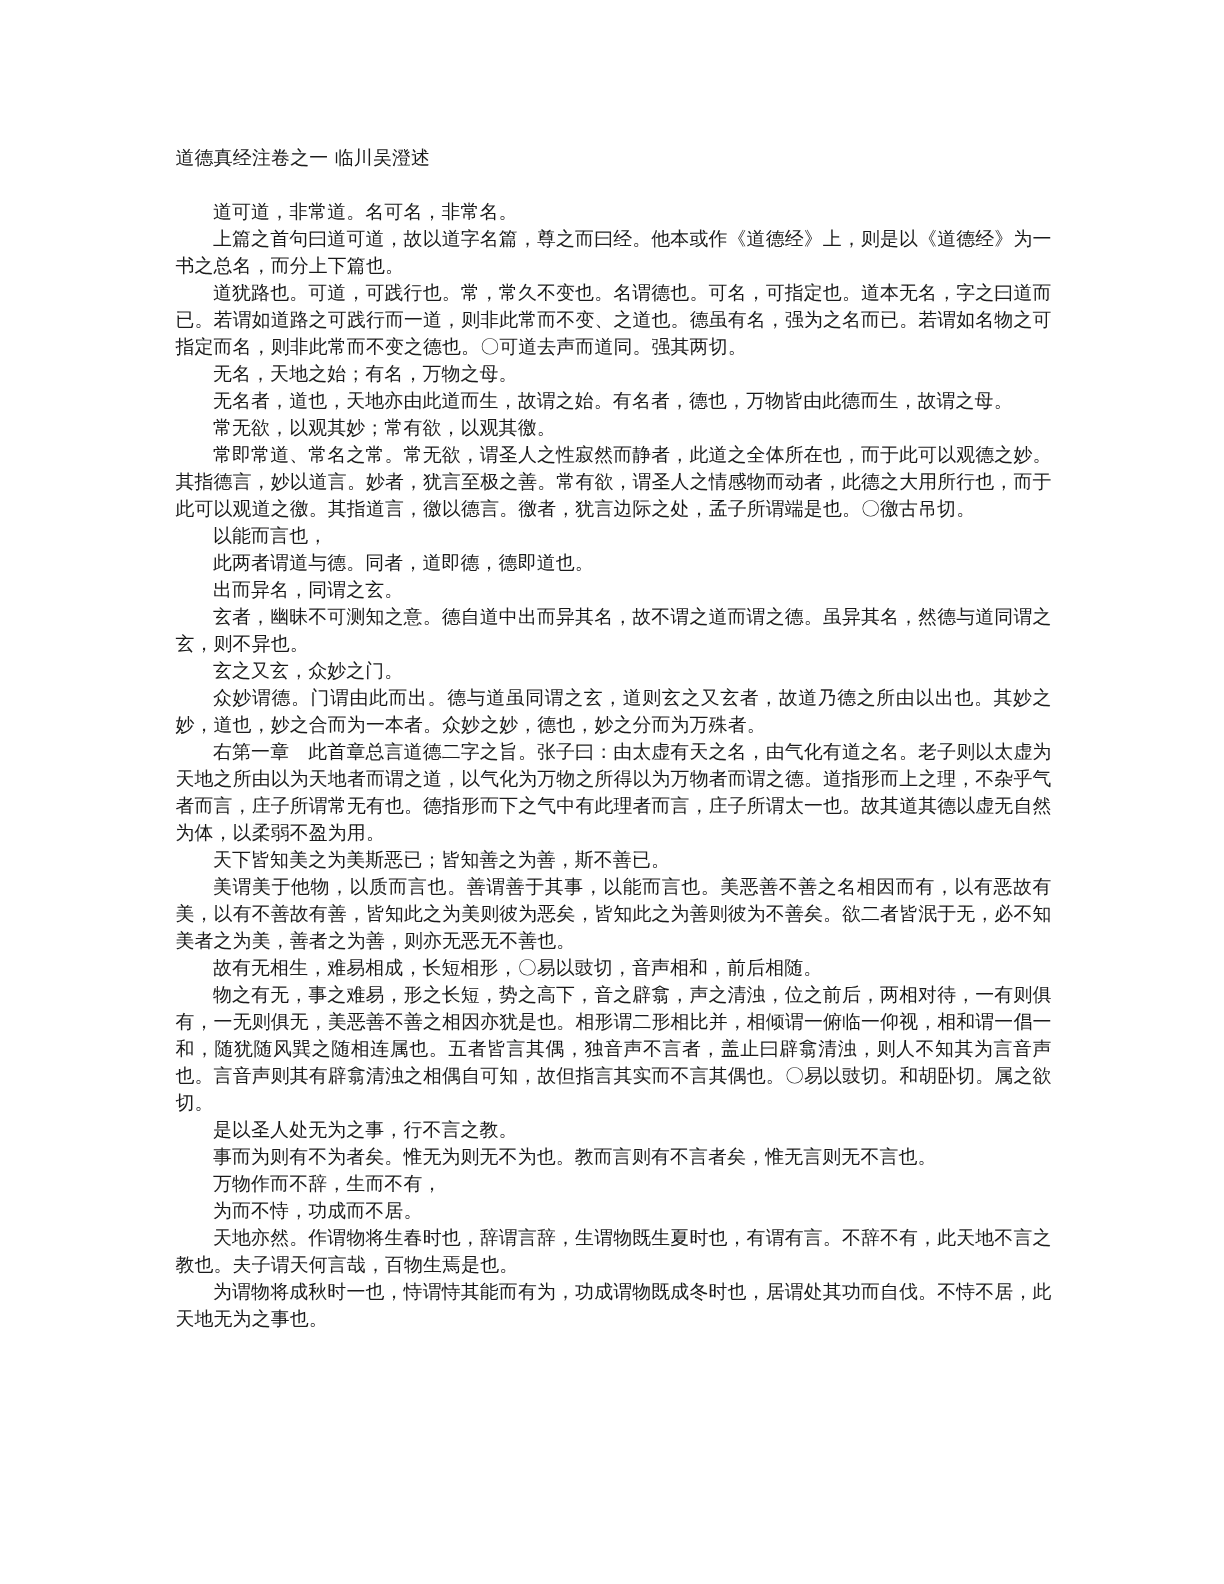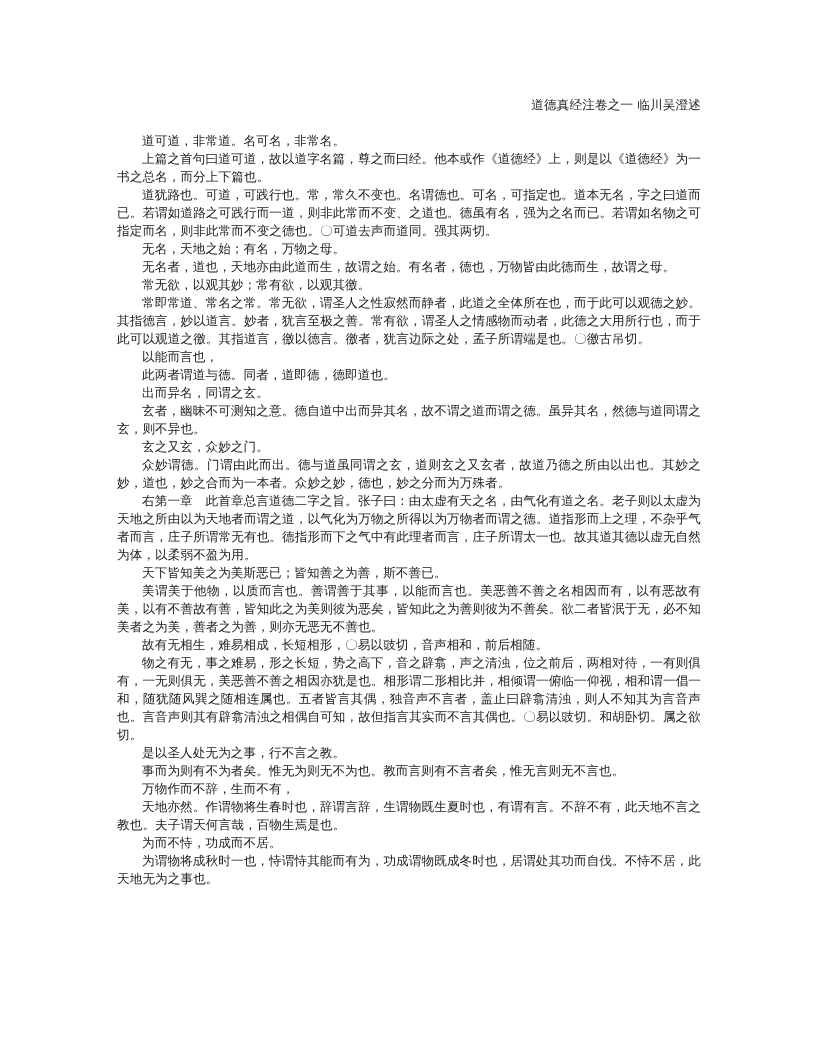--- a/index.html
+++ b/index.html
@@ -27,21 +27,21 @@
     left: 117px;
     top: 96px;
     width: 584px;
   }
   .doc-title {
     font-size: 12.6px;
     line-height: 18px;
     letter-spacing: 0.15px;
     margin: 0 0 18px 0;
     font-weight: normal;
-    text-align: right;
+    text-align: left;
     white-space: pre;
   }
   .para {
     font-size: 12.6px;
     line-height: 18px;
     letter-spacing: 0.1px;
     margin: 0;
     text-align: justify;
     text-justify: inter-ideograph;
     text-indent: 25px;
@@ -73,19 +73,19 @@
         <p class="para">玄之又玄，众妙之门。</p>
         <p class="para">众妙谓德。门谓由此而出。德与道虽同谓之玄，道则玄之又玄者，故道乃德之所由以出也。其妙之妙，道也，妙之合而为一本者。众妙之妙，德也，妙之分而为万殊者。</p>
         <p class="para">右第一章　此首章总言道德二字之旨。张子曰：由太虚有天之名，由气化有道之名。老子则以太虚为天地之所由以为天地者而谓之道，以气化为万物之所得以为万物者而谓之德。道指形而上之理，不杂乎气者而言，庄子所谓常无有也。德指形而下之气中有此理者而言，庄子所谓太一也。故其道其德以虚无自然为体，以柔弱不盈为用。</p>
         <p class="para">天下皆知美之为美斯恶已；皆知善之为善，斯不善已。</p>
         <p class="para">美谓美于他物，以质而言也。善谓善于其事，以能而言也。美恶善不善之名相因而有，以有恶故有美，以有不善故有善，皆知此之为美则彼为恶矣，皆知此之为善则彼为不善矣。欲二者皆泯于无，必不知美者之为美，善者之为善，则亦无恶无不善也。</p>
         <p class="para">故有无相生，难易相成，长短相形，〇易以豉切，音声相和，前后相随。</p>
         <p class="para">物之有无，事之难易，形之长短，势之高下，音之辟翕，声之清浊，位之前后，两相对待，一有则俱有，一无则俱无，美恶善不善之相因亦犹是也。相形谓二形相比并，相倾谓一俯临一仰视，相和谓一倡一和，随犹随风巽之随相连属也。五者皆言其偶，独音声不言者，盖止曰辟翕清浊，则人不知其为言音声也。言音声则其有辟翕清浊之相偶自可知，故但指言其实而不言其偶也。〇易以豉切。和胡卧切。属之欲切。</p>
         <p class="para">是以圣人处无为之事，行不言之教。</p>
         <p class="para">事而为则有不为者矣。惟无为则无不为也。教而言则有不言者矣，惟无言则无不言也。</p>
         <p class="para">万物作而不辞，生而不有，</p>
+        <p class="para">为而不恃，功成而不居。</p>
         <p class="para">天地亦然。作谓物将生春时也，辞谓言辞，生谓物既生夏时也，有谓有言。不辞不有，此天地不言之教也。夫子谓天何言哉，百物生焉是也。</p>
-        <p class="para">为而不恃，功成而不居。</p>
         <p class="para">为谓物将成秋时一也，恃谓恃其能而有为，功成谓物既成冬时也，居谓处其功而自伐。不恃不居，此天地无为之事也。</p>
       </div>
 
   </div>
 </div>
 
 </body></html>

